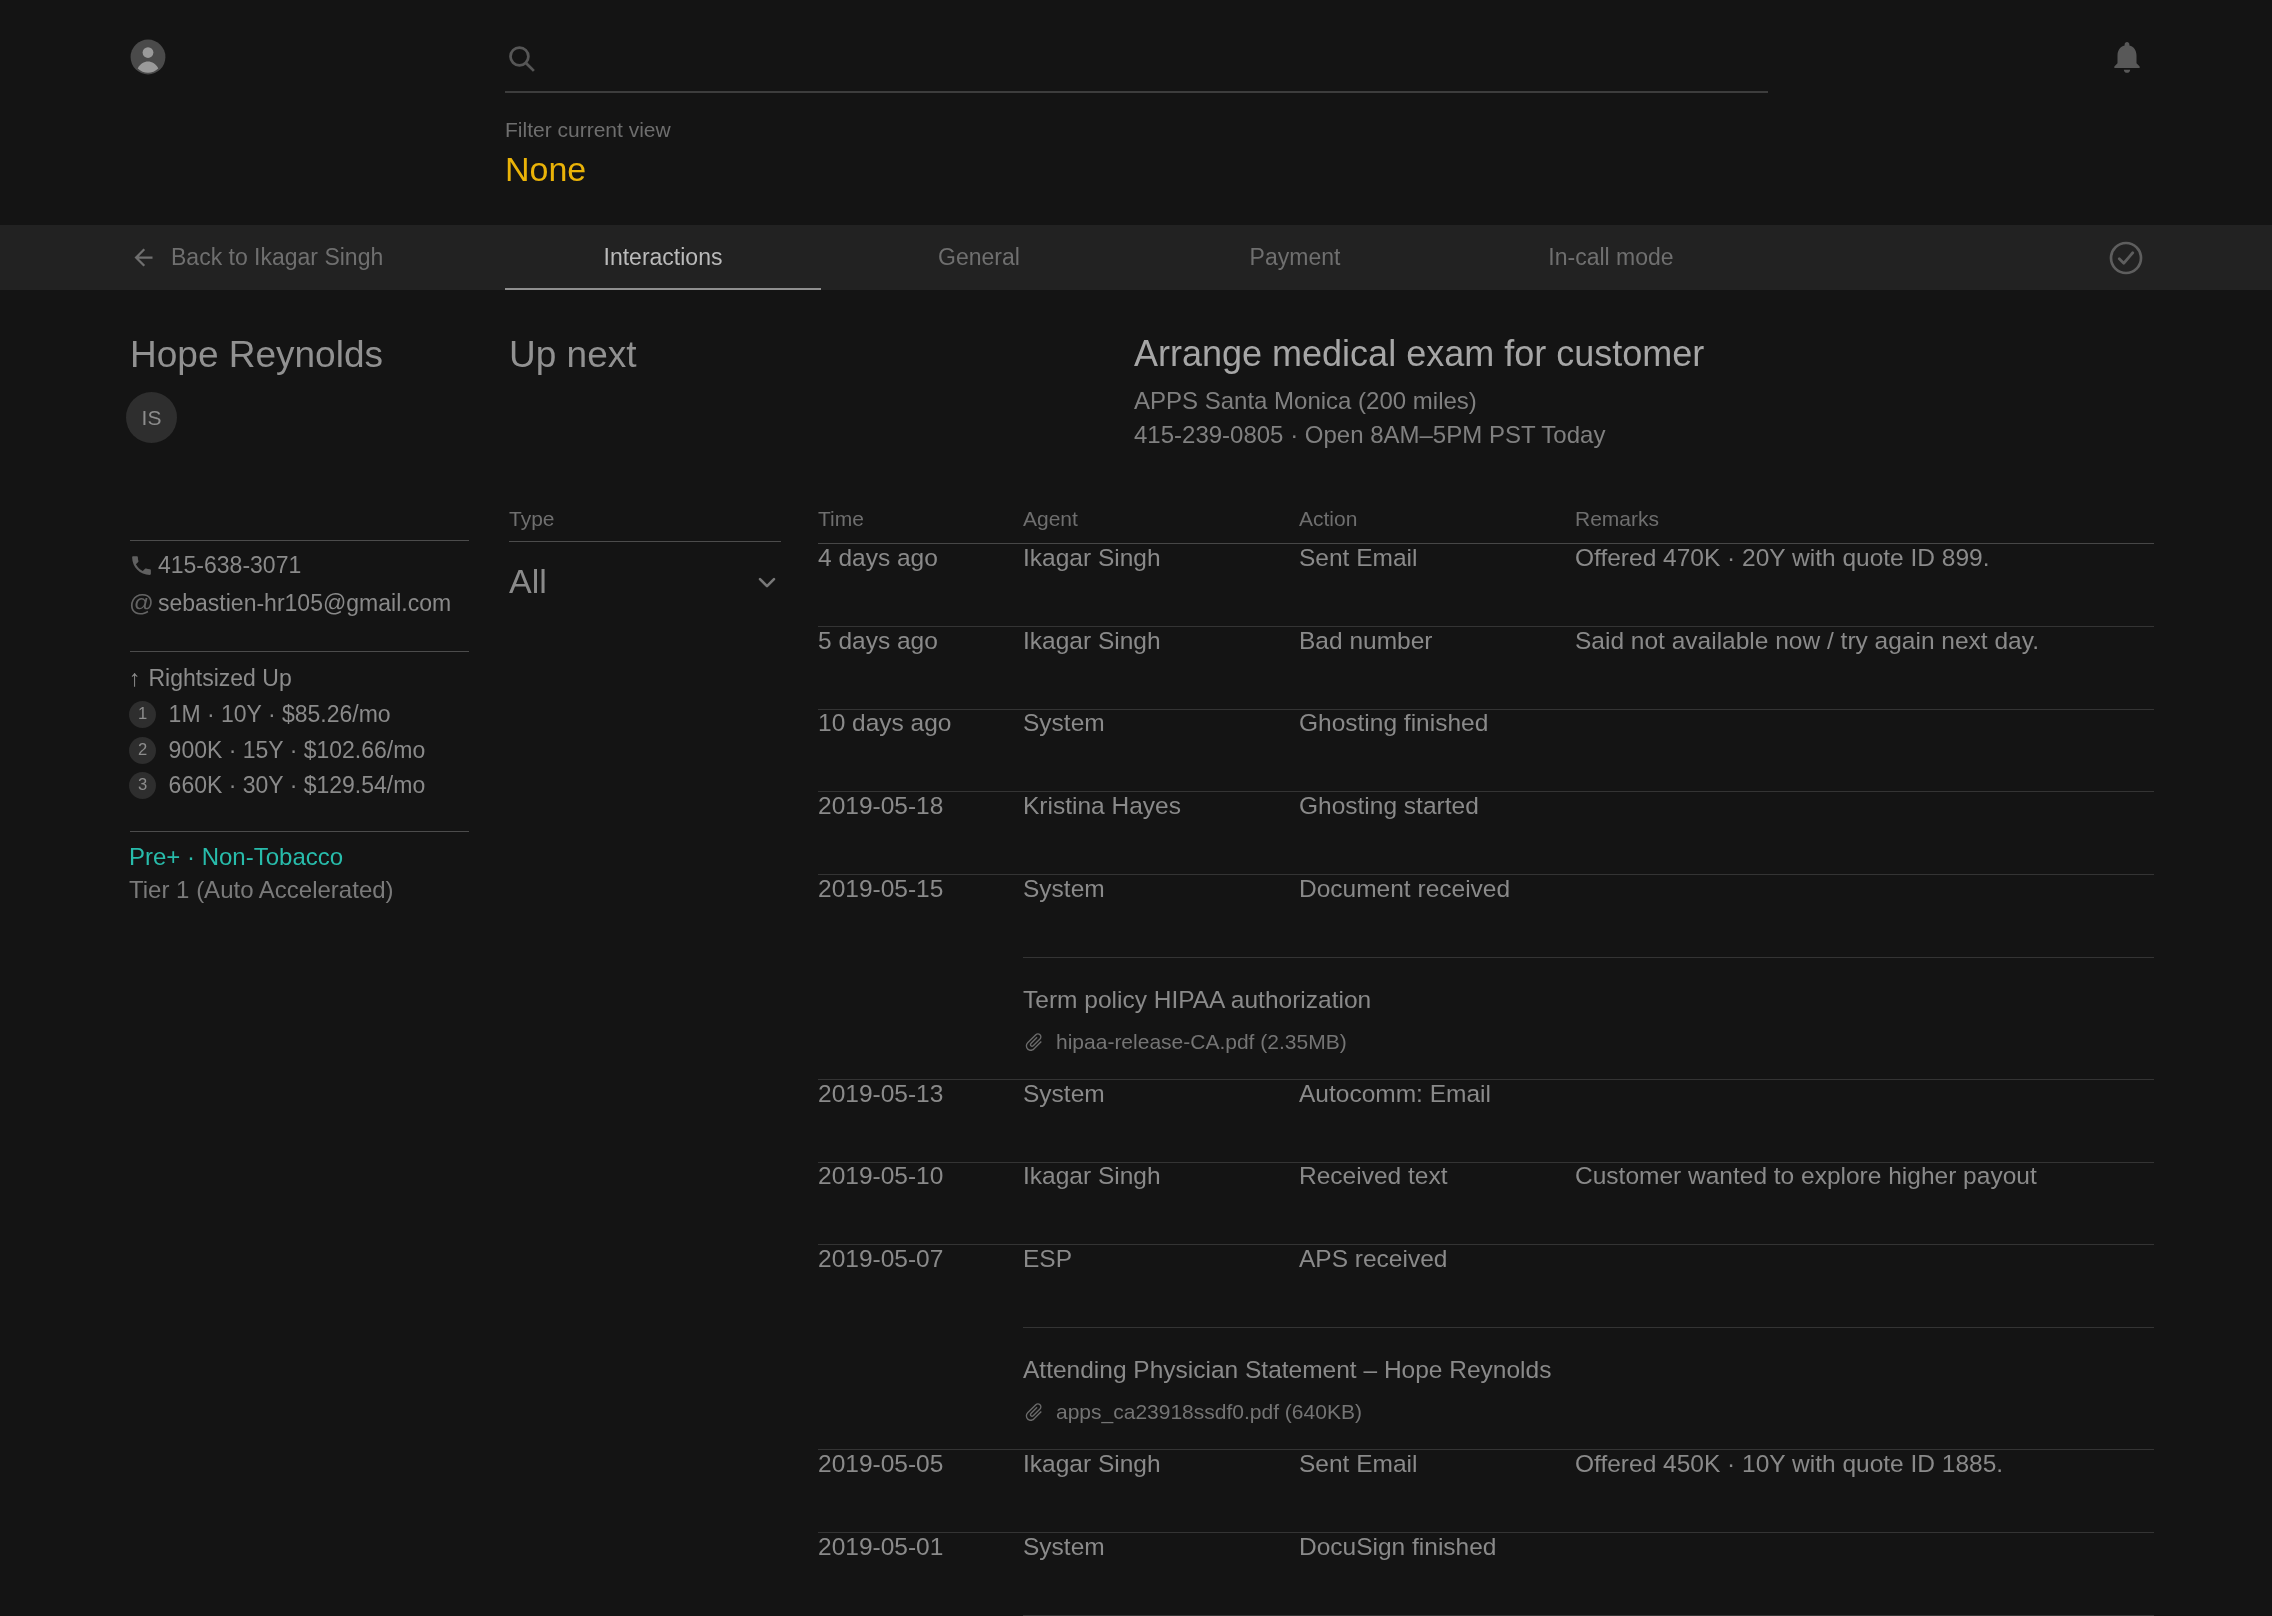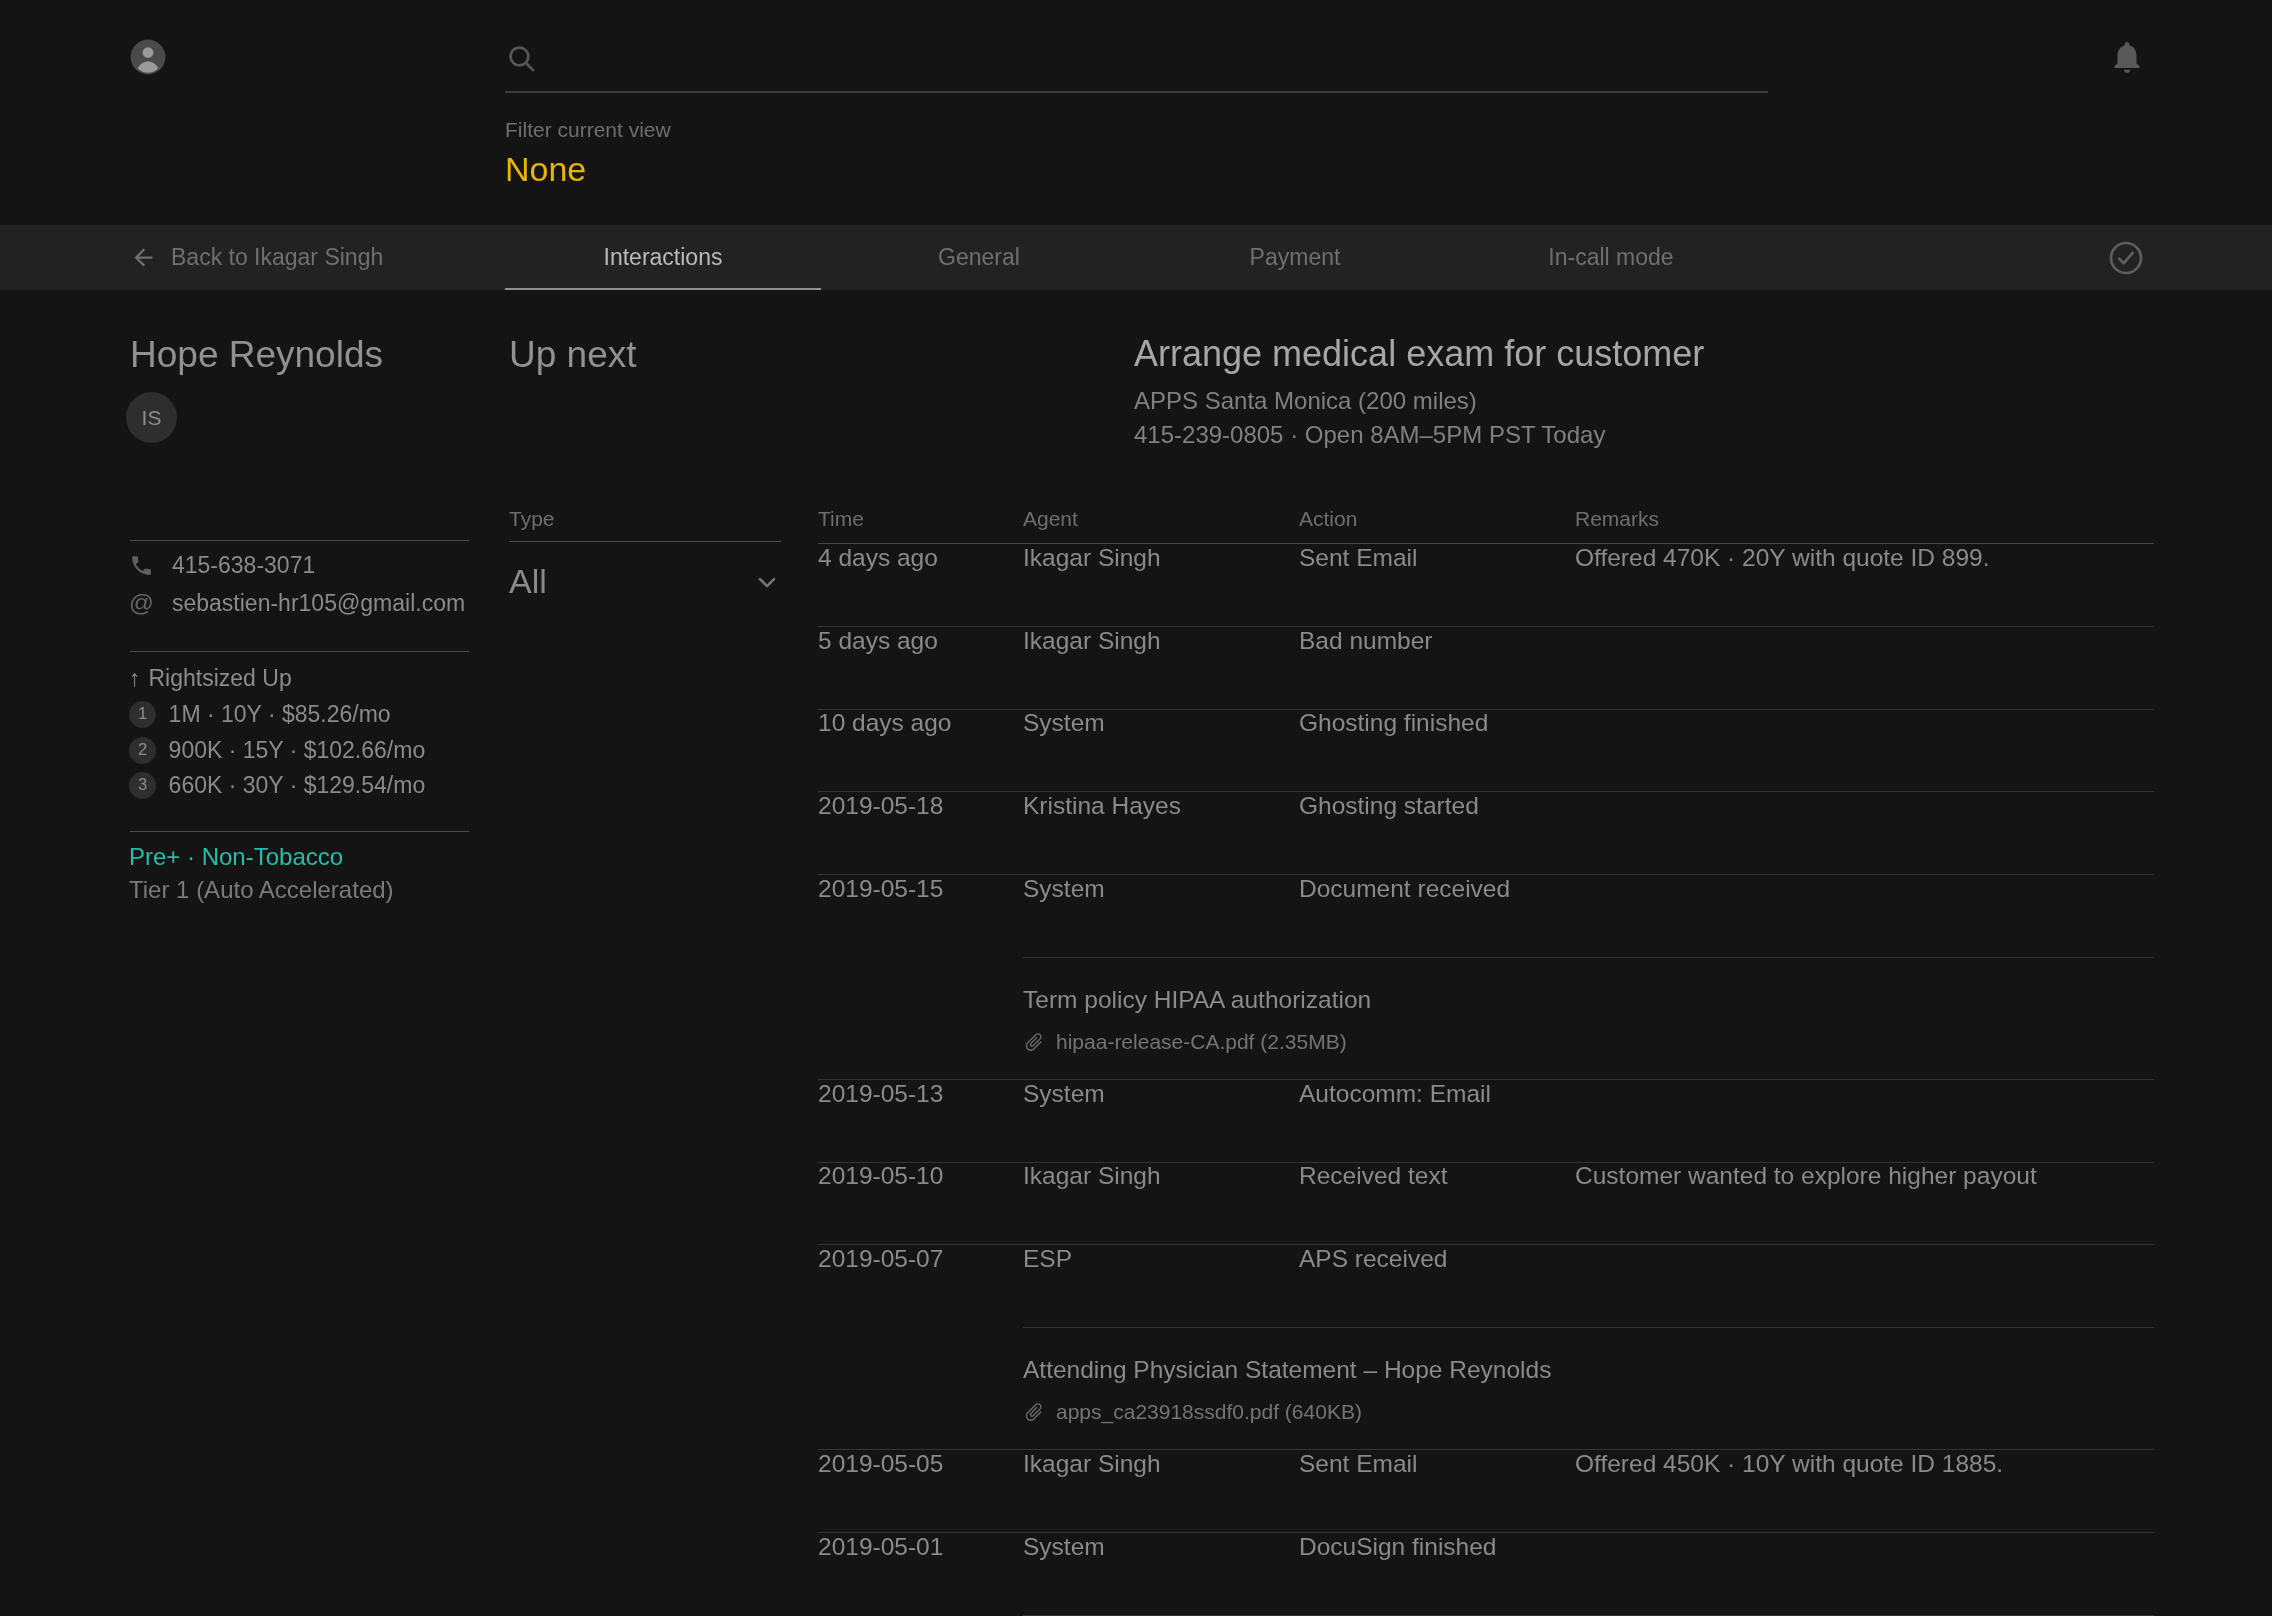--- a/index.html
+++ b/index.html
@@ -29,21 +29,21 @@
       color:#6f6f6f;font-size:23px;cursor:pointer;box-sizing:border-box;position:relative;}
   .tab.active{color:#bababa;}
   .tab.active::after{content:"";position:absolute;left:0;right:0;bottom:0;height:1.6px;background:#8f8f8f;}
   .nav-check{left:2108px;top:15px;width:36px;height:36px;cursor:pointer;}
 
   
   .cust-name{left:130px;top:334px;font-size:37px;color:#919191;}
   .is-badge{left:126px;top:392px;width:51px;height:51px;border-radius:50%;background:#2e2e2e;
       color:#8d8d8d;font-size:21px;display:flex;align-items:center;justify-content:center;}
   .lp-hr{left:130px;width:339px;height:0.8px;background:#4c4c4c;}
-  .contact-row{left:129px;width:347px;display:flex;align-items:center;gap:18px;
+  .contact-row{left:129px;width:347px;display:flex;align-items:center;gap:4px;
       color:#8a8a8a;font-size:23px;position:absolute;}
   .at-glyph{font-size:24.5px;color:#646464;width:25px;text-align:center;}
   .rs-head{left:129px;top:665px;font-size:23px;color:#8c8c8c;display:flex;gap:8px;align-items:center;position:absolute;}
   .rs-item{left:129px;width:347px;height:30px;display:flex;align-items:center;gap:12.6px;position:absolute;}
   .rs-num{width:27px;height:27px;border-radius:50%;background:#2e2e2e;color:#8d8d8d;
       font-size:16.6px;display:flex;align-items:center;justify-content:center;flex:0 0 auto;}
   .rs-text{color:#8a8a8a;font-size:23px;}
   .rate-class{left:129px;top:843px;font-size:24px;color:#28bcab;}
   .tier{left:129px;top:876px;font-size:24px;color:#7a7a7a;}
 
@@ -214,20 +214,21 @@
     <div class="c-agent">Ikagar Singh</div>
     <div class="c-action">Sent Email</div>
     <div class="c-remarks">Offered 470K · 20Y with quote ID 899.</div>
   </div>
   <div class="hr"></div>
 
   <div class="trow">
     <div class="c-time">5 days ago</div>
     <div class="c-agent">Ikagar Singh</div>
     <div class="c-action">Bad number</div>
+    <div class="c-remarks">Said not available now / try again next day.</div>
   </div>
   <div class="hr"></div>
 
   <div class="trow">
     <div class="c-time">10 days ago</div>
     <div class="c-agent">System</div>
     <div class="c-action">Ghosting finished</div>
     <div class="c-remarks"></div>
   </div>
   <div class="hr"></div>

